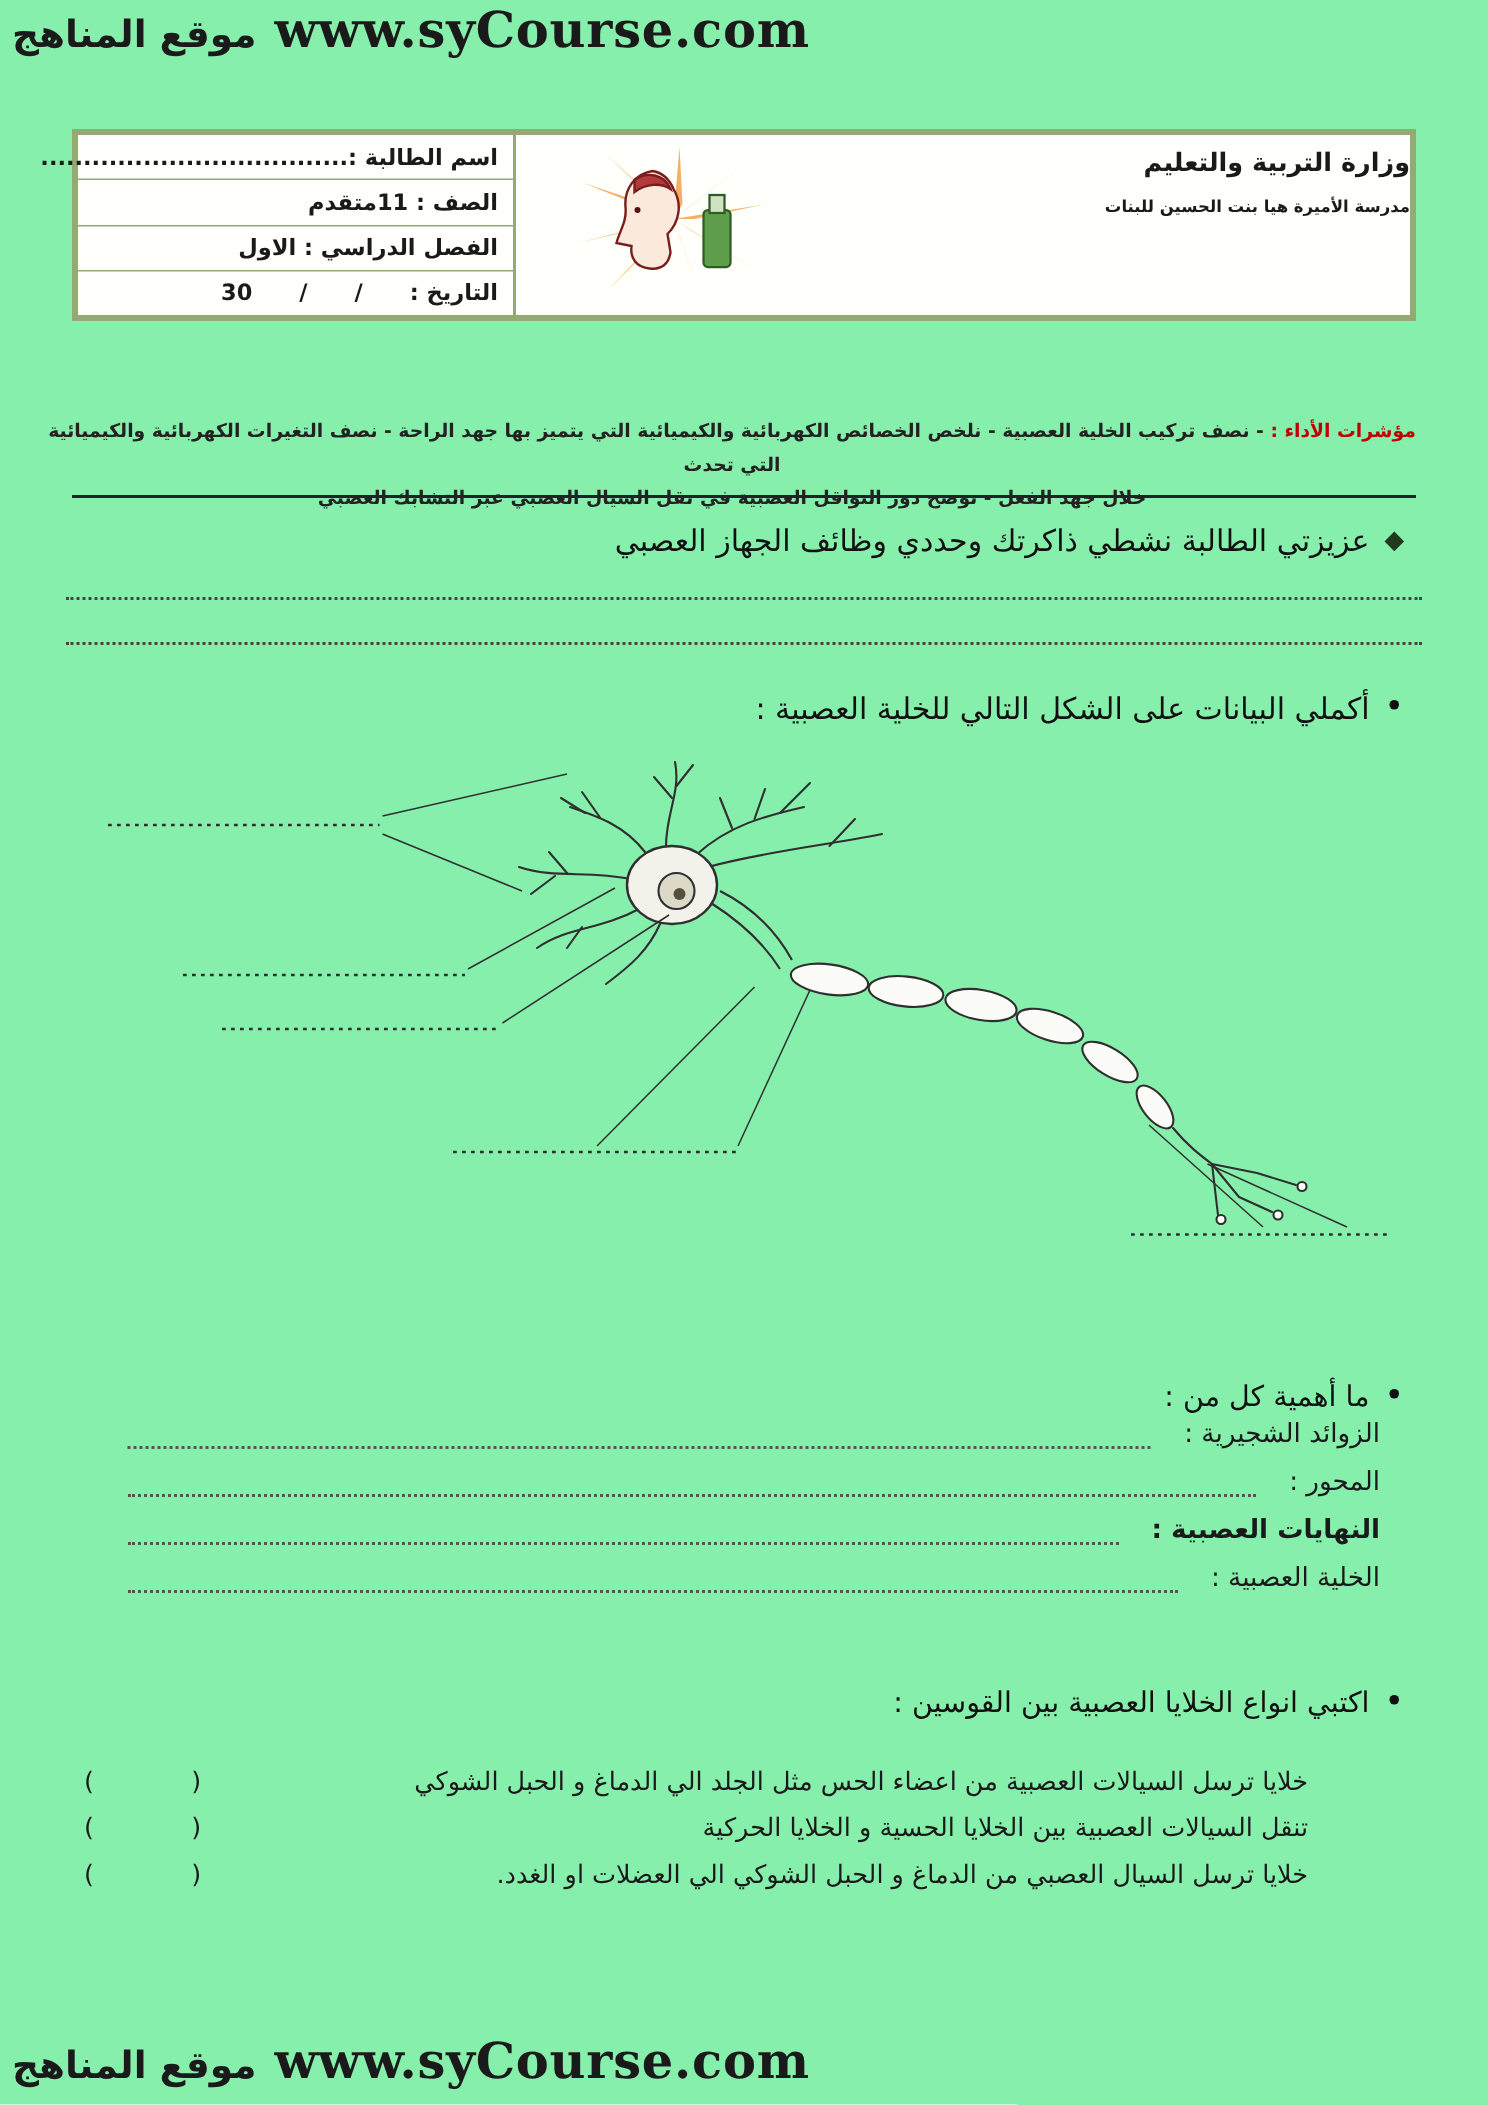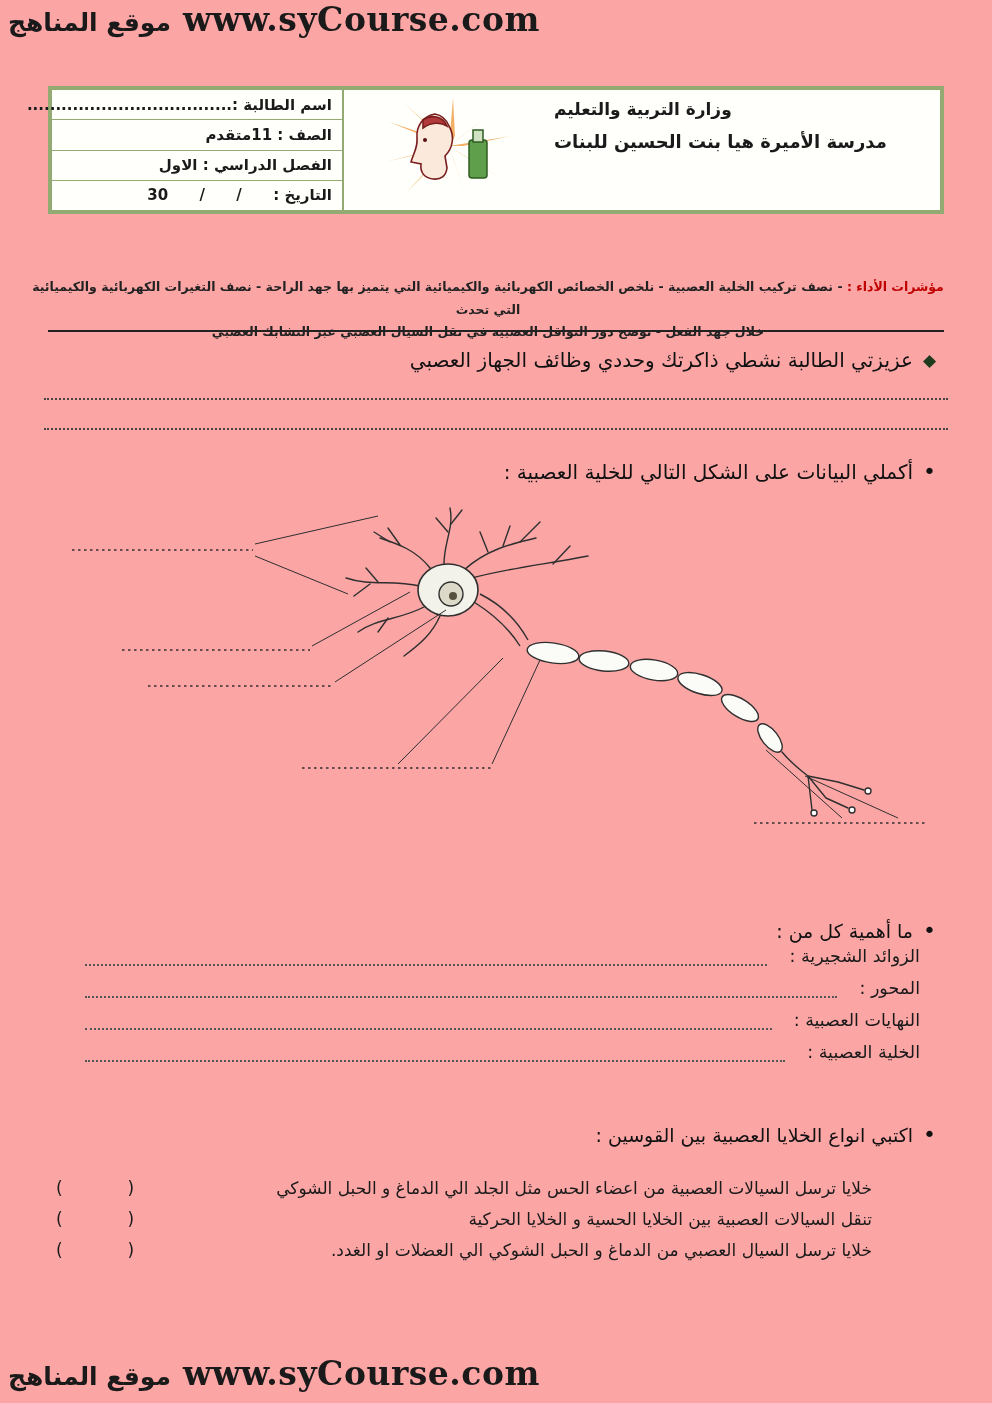--- a/index.html
+++ b/index.html
@@ -1,38 +1,38 @@
 <!DOCTYPE html>
 <html lang="ar" dir="rtl"><head>
 <meta charset="utf-8">
 <style>
   * { margin:0; padding:0; box-sizing:border-box; }
   html,body { background:#ffffff; }
   .page {
     position:relative; width:992px; height:1403px; margin:0 auto;
-    background:#fca5a5; overflow:hidden; direction:rtl;
+    background:#86efac; overflow:hidden; direction:rtl;
     font-family:"DejaVu Sans","Liberation Sans",sans-serif; color:#1a1a1a;
   }
 
   
   .branding { position:absolute; left:8px; display:flex; direction:ltr; align-items:baseline; gap:12px; }
   .branding.top { top:0px; }
   .branding.bottom { bottom:10px; }
   .brand-ar { font-size:25px; font-weight:bold; font-family:"DejaVu Serif","DejaVu Sans",serif; }
   .brand-url { font-size:33px; font-weight:bold; letter-spacing:.5px; font-family:"DejaVu Serif","DejaVu Sans",serif; }
 
   
   .header-box {
     position:absolute; top:86px; right:48px; left:48px; height:128px;
     border:4px solid #93ab72; background:#fffffb;
   }
   .header-grid { display:grid; grid-template-columns:1fr 210px 292px; height:100%; }
-  .ministry-col { padding-top:9px; text-align:left; }
+  .ministry-col { padding-top:9px; text-align:right; }
   .ministry { font-size:17px; font-weight:bold; margin-bottom:12px; }
-  .school   { font-size:18px; font-weight:bold; }
+  .school   { font-size:11px; font-weight:bold; }
   .img-col  { position:relative; }
   .img-col svg { position:absolute; top:6px; left:50%; transform:translateX(-50%); }
   .student-col { border-right:2px solid #93ab72; display:flex; flex-direction:column; }
   .student-row {
     flex:1; display:flex; align-items:center; padding:0 10px;
     font-size:15px; font-weight:bold; border-bottom:1.5px solid #93ab72;
   }
   .student-row:last-child { border-bottom:none; }
   .pre { white-space:pre; }
 
@@ -215,21 +215,21 @@
     <span class="q-text2">ما أهمية كل من :</span>
   </div>
   <div class="imp-row" style="top:946px;">
     <span class="imp-label">الزوائد الشجيرية :</span>
     <span class="imp-fill"></span>
   </div>
   <div class="imp-row" style="top:978px;">
     <span class="imp-label">المحور :</span>
     <span class="imp-fill"></span>
   </div>
-  <div class="imp-row" style="top:1010px;">
+  <div class="imp-row" style="top:1010px;font-weight:bold;">
     <span class="imp-label">النهايات العصبية :</span>
     <span class="imp-fill"></span>
   </div>
   <div class="imp-row" style="top:1042px;">
     <span class="imp-label">الخلية العصبية :</span>
     <span class="imp-fill"></span>
   </div>
 
   <div class="q-row" style="top:1124px;">
     <span class="dot-bullet">•</span>

